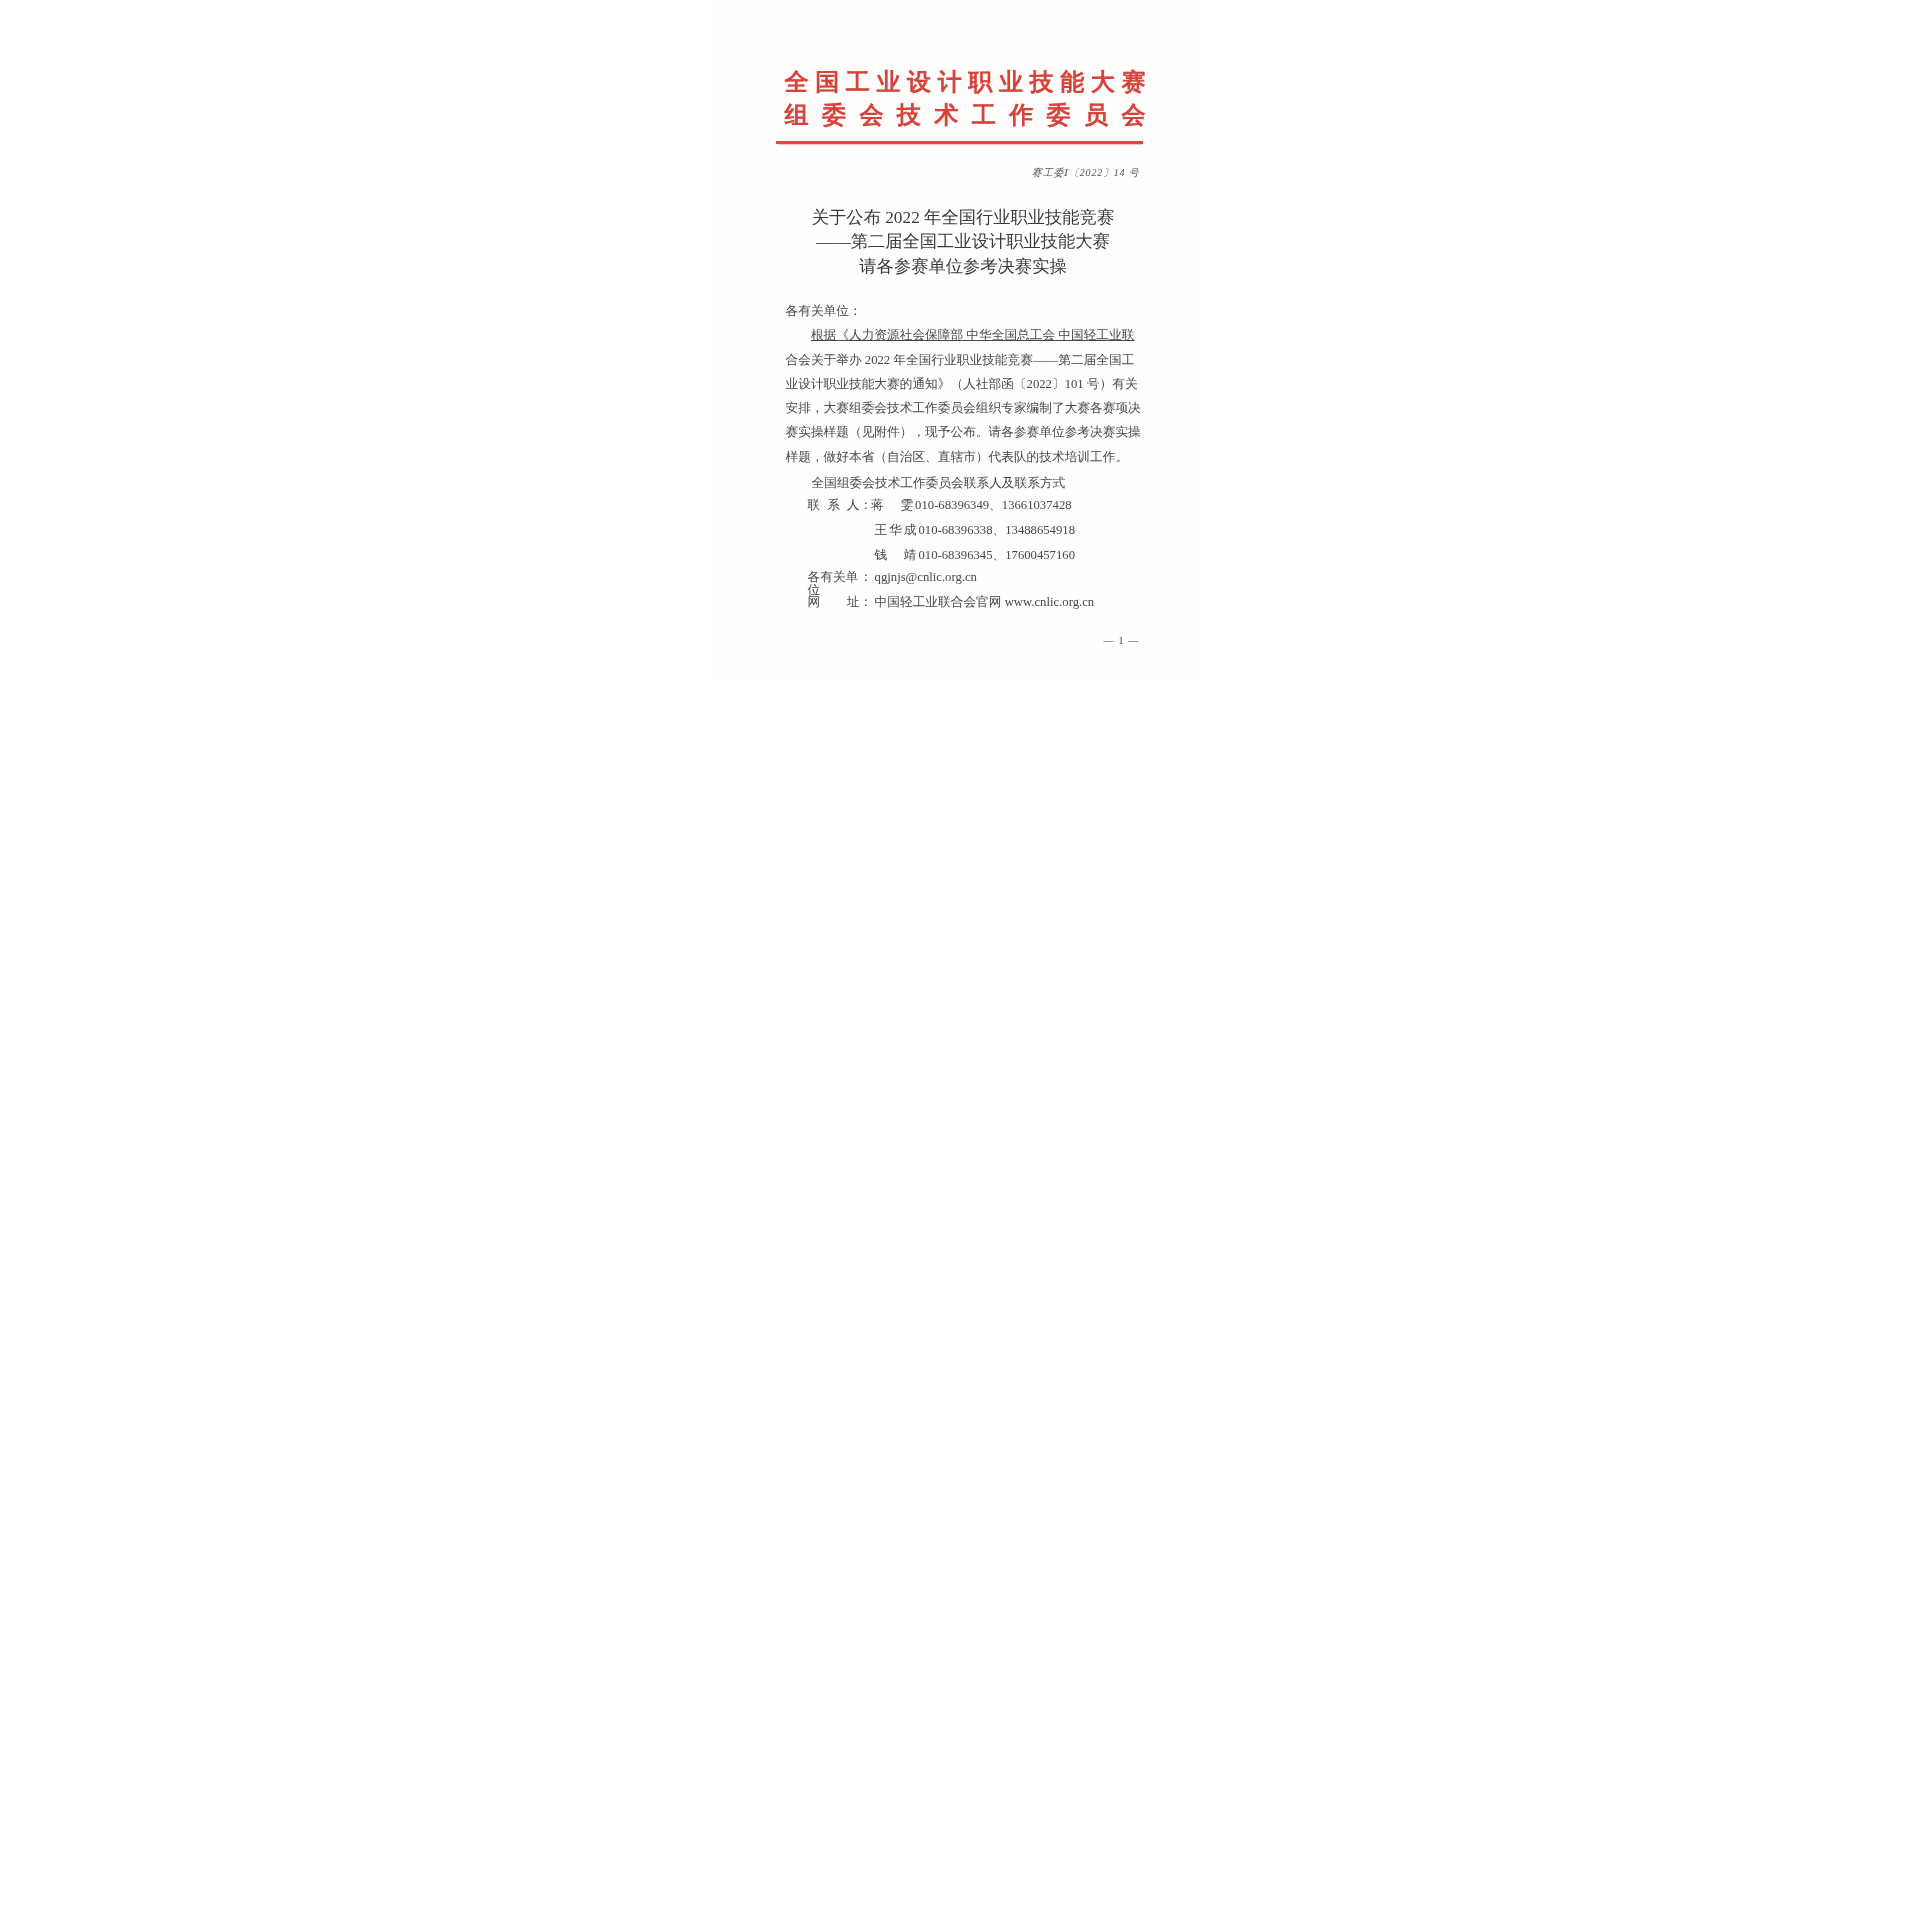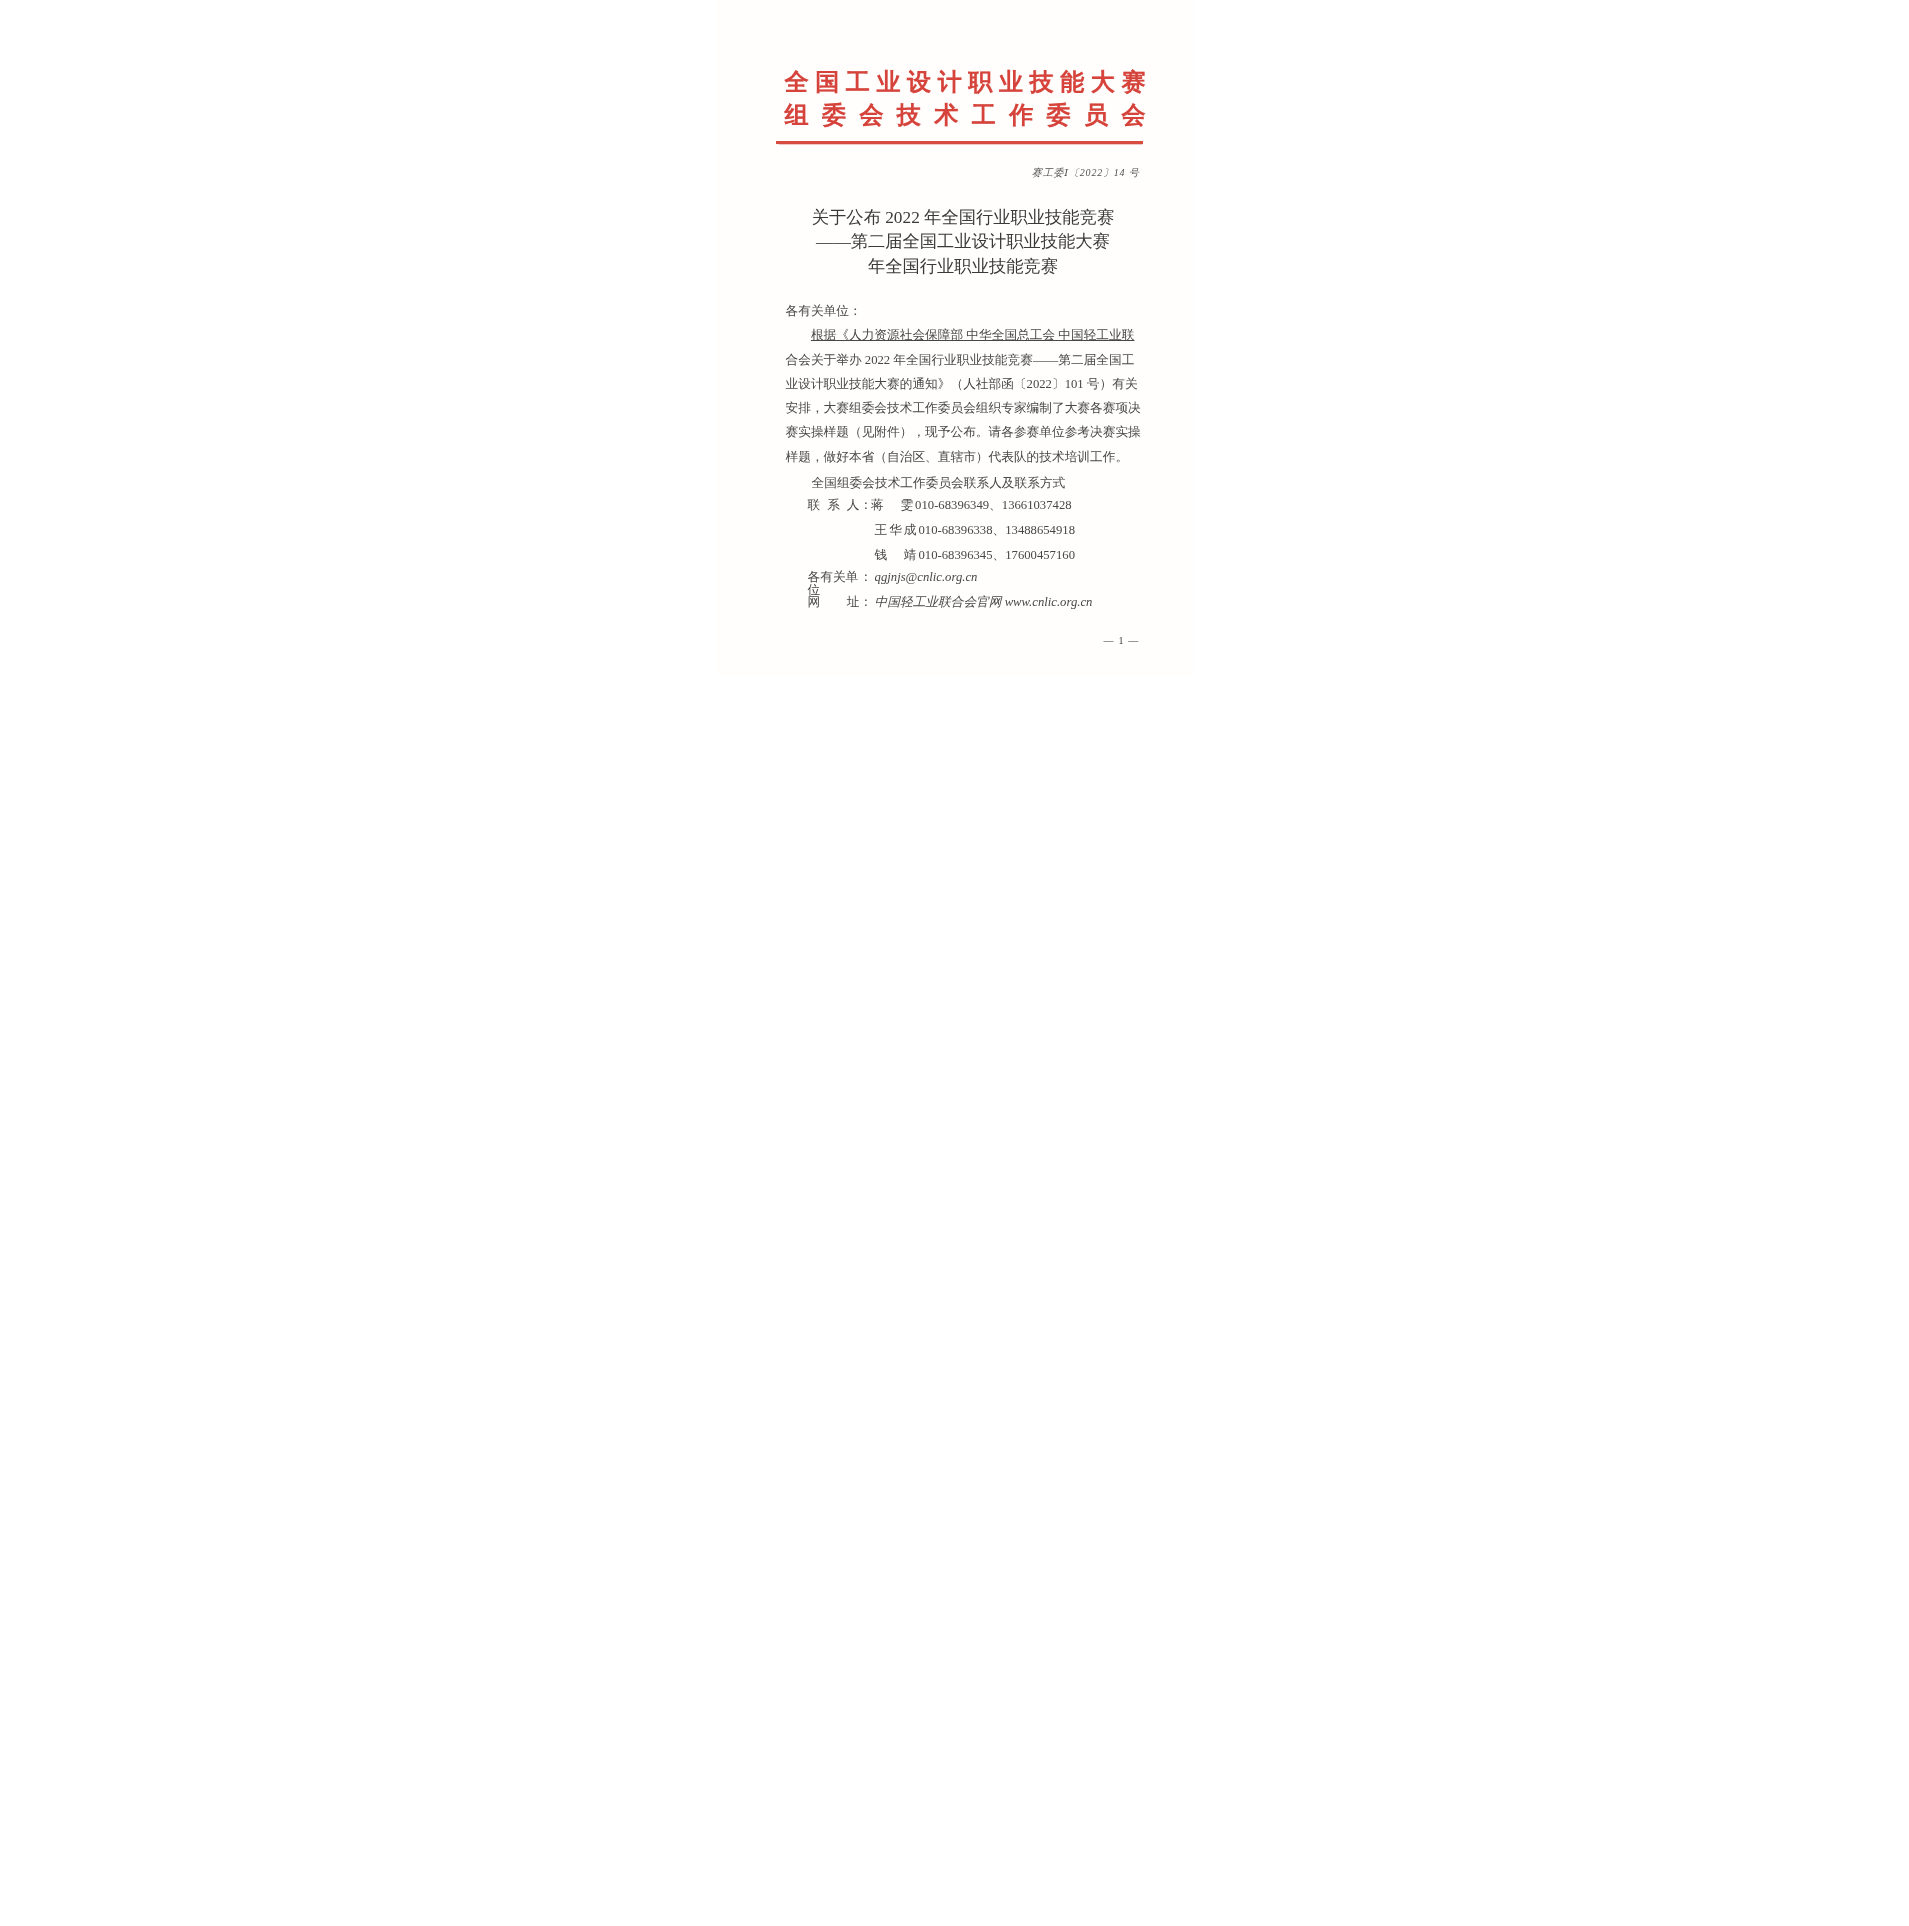--- a/index.html
+++ b/index.html
@@ -37,42 +37,42 @@
     font-size:17.3px;font-weight:normal;color:#3a3a3a;line-height:1;
   }
   .bodytext{font-size:12.7px;color:#474747;line-height:1;}
   .indent1{padding-left:25.4px;text-decoration:underline;}
   .contact-row{left:92px;display:flex;align-items:flex-start;}
   .c-label{display:inline-block;width:52px;}
   .c-colon{display:inline-block;width:11.6px;}
   .c-spacer{display:inline-block;width:67px;}
   .c-name{display:inline-block;width:42px;}
   .c-phones{margin-left:2px;white-space:pre;}
-  .c-value{margin-left:3.5px;white-space:pre;font-style:italic;}
+  .c-value{margin-left:3.5px;white-space:pre;}
   .page-num{
     right:54px;top:636px;
     font-size:10px;color:#3b3b3b;letter-spacing:1.2px;line-height:1;
   }
   [data-char-justify]{display:flex;justify-content:space-between;}
   [data-char-justify] span{white-space:pre;}
 </style>
 </head>
 <body>
 
 <div class="page">
 
   <div class="abs red-line line" style="top:70px" data-char-justify=""><span>全</span><span>国</span><span>工</span><span>业</span><span>设</span><span>计</span><span>职</span><span>业</span><span>技</span><span>能</span><span>大</span><span>赛</span></div>
   <div class="abs red-line line" style="top:103px" data-char-justify=""><span>组</span><span>委</span><span>会</span><span>技</span><span>术</span><span>工</span><span>作</span><span>委</span><span>员</span><span>会</span></div>
   <div class="abs red-rule"></div>
 
   <div class="abs doc-number line">赛工委Ⅰ〔2022〕14 号</div>
 
   <div class="abs title-line line" style="top:209px">关于公布 2022 年全国行业职业技能竞赛</div>
   <div class="abs title-line line" style="top:233px">——第二届全国工业设计职业技能大赛</div>
-  <div class="abs title-line line" style="top:258px">年全国行业职业技能竞赛</div>
+  <div class="abs title-line line" style="top:258px">请各参赛单位参考决赛实操</div>
 
   <div class="abs bodytext line" style="left:70px;top:305px">各有关单位：</div>
 
   <div class="abs bodytext line indent1" style="left:70px;top:329px">根据《人力资源社会保障部 中华全国总工会 中国轻工业联</div>
   <div class="abs bodytext line" style="left:70px;top:354px">合会关于举办 2022 年全国行业职业技能竞赛——第二届全国工</div>
   <div class="abs bodytext line" style="left:70px;top:378px">业设计职业技能大赛的通知》（人社部函〔2022〕101 号）有关</div>
   <div class="abs bodytext line" style="left:70px;top:402px">安排，大赛组委会技术工作委员会组织专家编制了大赛各赛项决</div>
   <div class="abs bodytext line" style="left:70px;top:426px">赛实操样题（见附件），现予公布。请各参赛单位参考决赛实操</div>
   <div class="abs bodytext line" style="left:70px;top:451px">样题，做好本省（自治区、直辖市）代表队的技术培训工作。</div>
 

